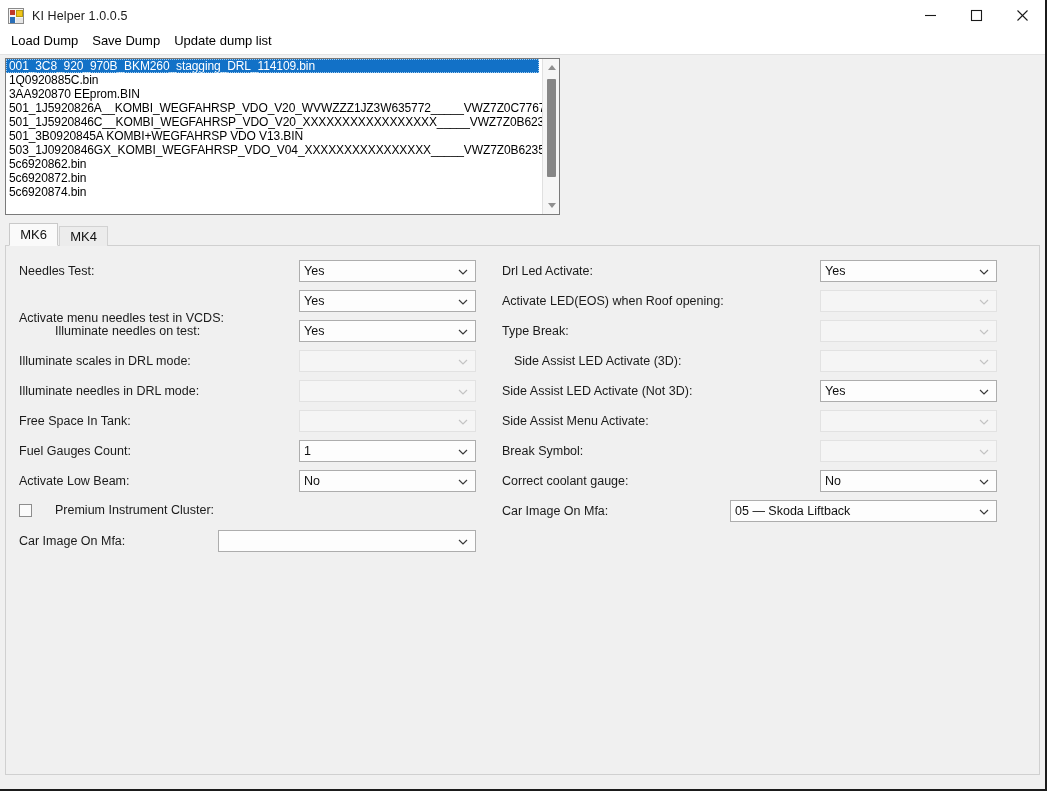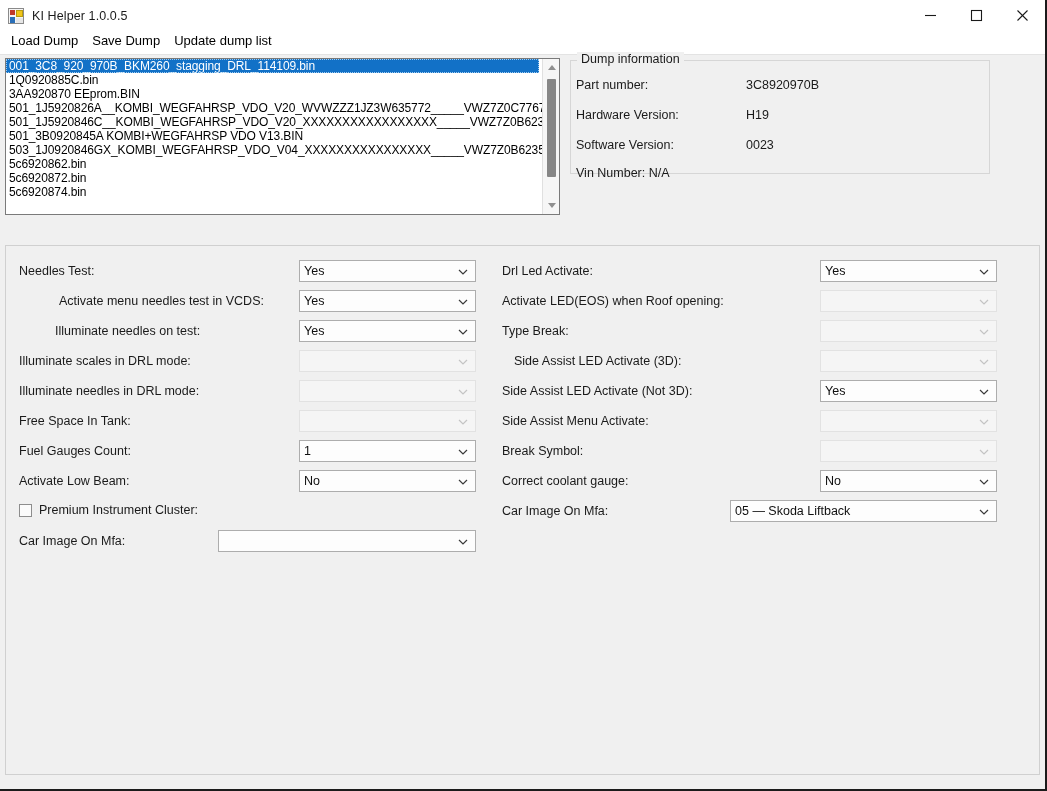--- a/index.html
+++ b/index.html
@@ -215,21 +215,21 @@
   .combo.disabled .chev svg polyline { stroke: #c4c4c4; }
 
   .cbox-row { position: absolute; display: flex; align-items: center; }
   .cbox {
     width: 13px; height: 13px;
     border: 1px solid #8d8d8d;
     background: #fbfbfb;
     margin-right: 7px;
     flex: 0 0 auto;
   }
-  .cbox-label { font-size: 12.5px; color: #1a1a1a; white-space: nowrap; }
+  .cbox-label { font-size: 12.5px; color: #1a1a1a; white-space: nowrap; margin-left: 16px; }
 </style>
 </head>
 <body>
 
 <div id="app">
 
   <div class="titlebar">
     <span class="app-icon">
       <i class="sq-red"></i>
         <i class="sq-yel"></i>
@@ -281,45 +281,39 @@
       <div class="arrow up">
           <span class="tri"></span>
         </div>
       <div class="thumb"></div>
       <div class="arrow down">
           <span class="tri"></span>
         </div>
     </div>
   </div>
 
-  <div class="groupbox">
-    <span class="gb-title">Dump information</span>
-
-    <span class="info-row info-label" style="top:17px;">Part number:</span>
-    <span class="info-row info-value" style="top:17px;">3C8920970B</span>
-
-    <span class="info-row info-label" style="top:47px;">Hardware Version:</span>
-    <span class="info-row info-value" style="top:47px;">H19</span>
-
-    <span class="info-row info-label" style="top:77px;">Software Version:</span>
-    <span class="info-row info-value" style="top:77px;">0023</span>
-
-    <span class="info-row info-inline" style="top:105px;">Vin Number:  N/A</span>
+
+  <div class="tabstrip">
+    <div class="tab active">
+        <span>MK6</span>
+      </div>
+    <div class="tab inactive">
+        <span>MK4</span>
+      </div>
   </div>
-
 
   <div class="tabpanel" id="tabpanel">
       <span class="frow flabel" style="left: 13px; top: 18px;">Needles Test:</span>
       <div class="combo" style="left: 293px; top: 14px; width: 177px;">
         <span>Yes</span>
         <span class="chev"><svg width="10" height="10" viewBox="0 0 10 10">
             <polyline points="1,3 5,7 9,3" fill="none" stroke-width="1.2"></polyline>
           </svg></span>
       </div>
-      <span class="frow flabel" style="left: 13px; top: 48px; margin-left: 40px;">Activate menu needles test in VCDS:</span>
+      <span class="frow flabel" style="left: 13px; top: 65px;">Activate menu needles test in VCDS:</span>
       <div class="combo" style="left: 293px; top: 44px; width: 177px;">
         <span>Yes</span>
         <span class="chev"><svg width="10" height="10" viewBox="0 0 10 10">
             <polyline points="1,3 5,7 9,3" fill="none" stroke-width="1.2"></polyline>
           </svg></span>
       </div>
       <span class="frow flabel" style="left: 13px; top: 78px; margin-left: 36px;">Illuminate needles on test:</span>
       <div class="combo" style="left: 293px; top: 74px; width: 177px;">
         <span>Yes</span>
         <span class="chev"><svg width="10" height="10" viewBox="0 0 10 10">

